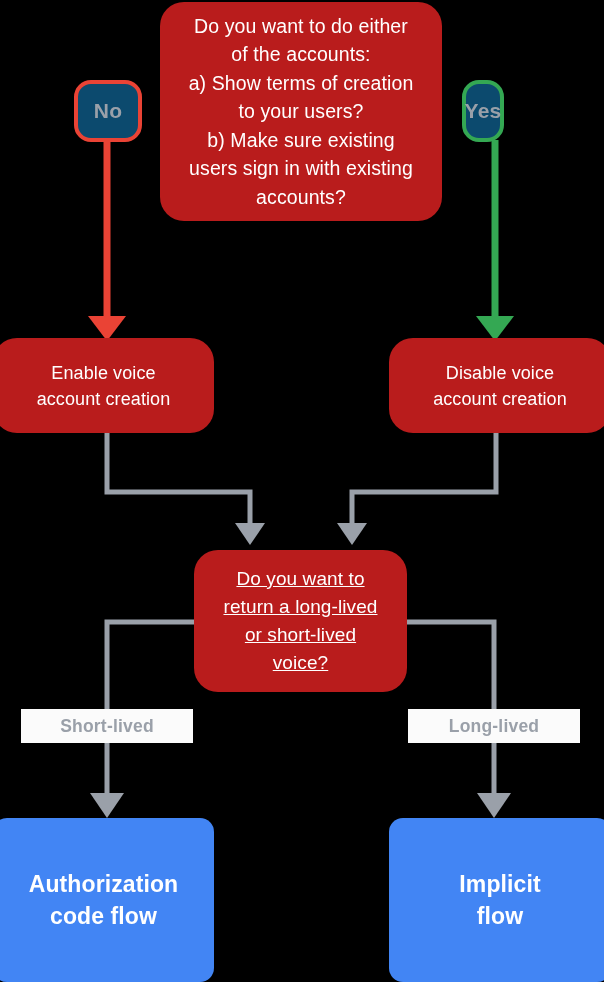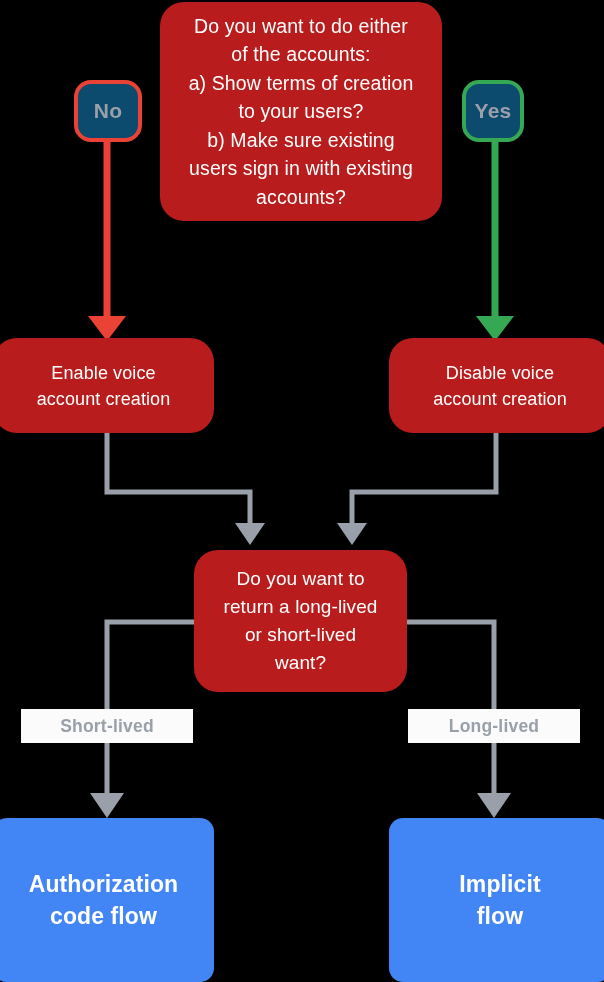--- a/index.html
+++ b/index.html
@@ -78,21 +78,21 @@
   #answer-no {
     left: 74px;
     top: 80px;
     width: 68px;
     height: 62px;
     border: 4px solid #ea4335;
   }
   #answer-yes {
     left: 462px;
     top: 80px;
-    width: 62px;
+    width: 42px;
     height: 62px;
     border: 4px solid #34a853;
   }
 
   
   #box-enable {
     left: -7px;
     top: 338px;
     width: 221px;
     height: 95px;
@@ -107,20 +107,21 @@
     font-size: 18px;
     line-height: 26px;
   }
 
   
   #decision-2 {
     left: 194px;
     top: 550px;
     width: 213px;
     height: 142px;
+    text-decoration: underline;
   }
   #decision-2 .txt { font-size: 19px; line-height: 28px; }
 
   
   .edge-label {
     position: absolute;
     z-index: 3;
     background: #fbfbfb;
     display: flex;
     align-items: center;
@@ -238,21 +239,21 @@
       <span>Disable voice</span><br>
       <span>account creation</span>
     </div>
   </div>
 
   <div class="node gray-box" id="decision-2">
     <div class="txt">
       <span>Do you want to</span><br>
       <span>return a long-lived</span><br>
       <span>or short-lived</span><br>
-      <span>want?</span>
+      <span>voice?</span>
     </div>
   </div>
 
   <div class="edge-label" id="label-long">
     <span class="txt">Long-lived</span>
   </div>
   <div class="edge-label" id="label-short">
     <span class="txt">Short-lived</span>
   </div>
 

